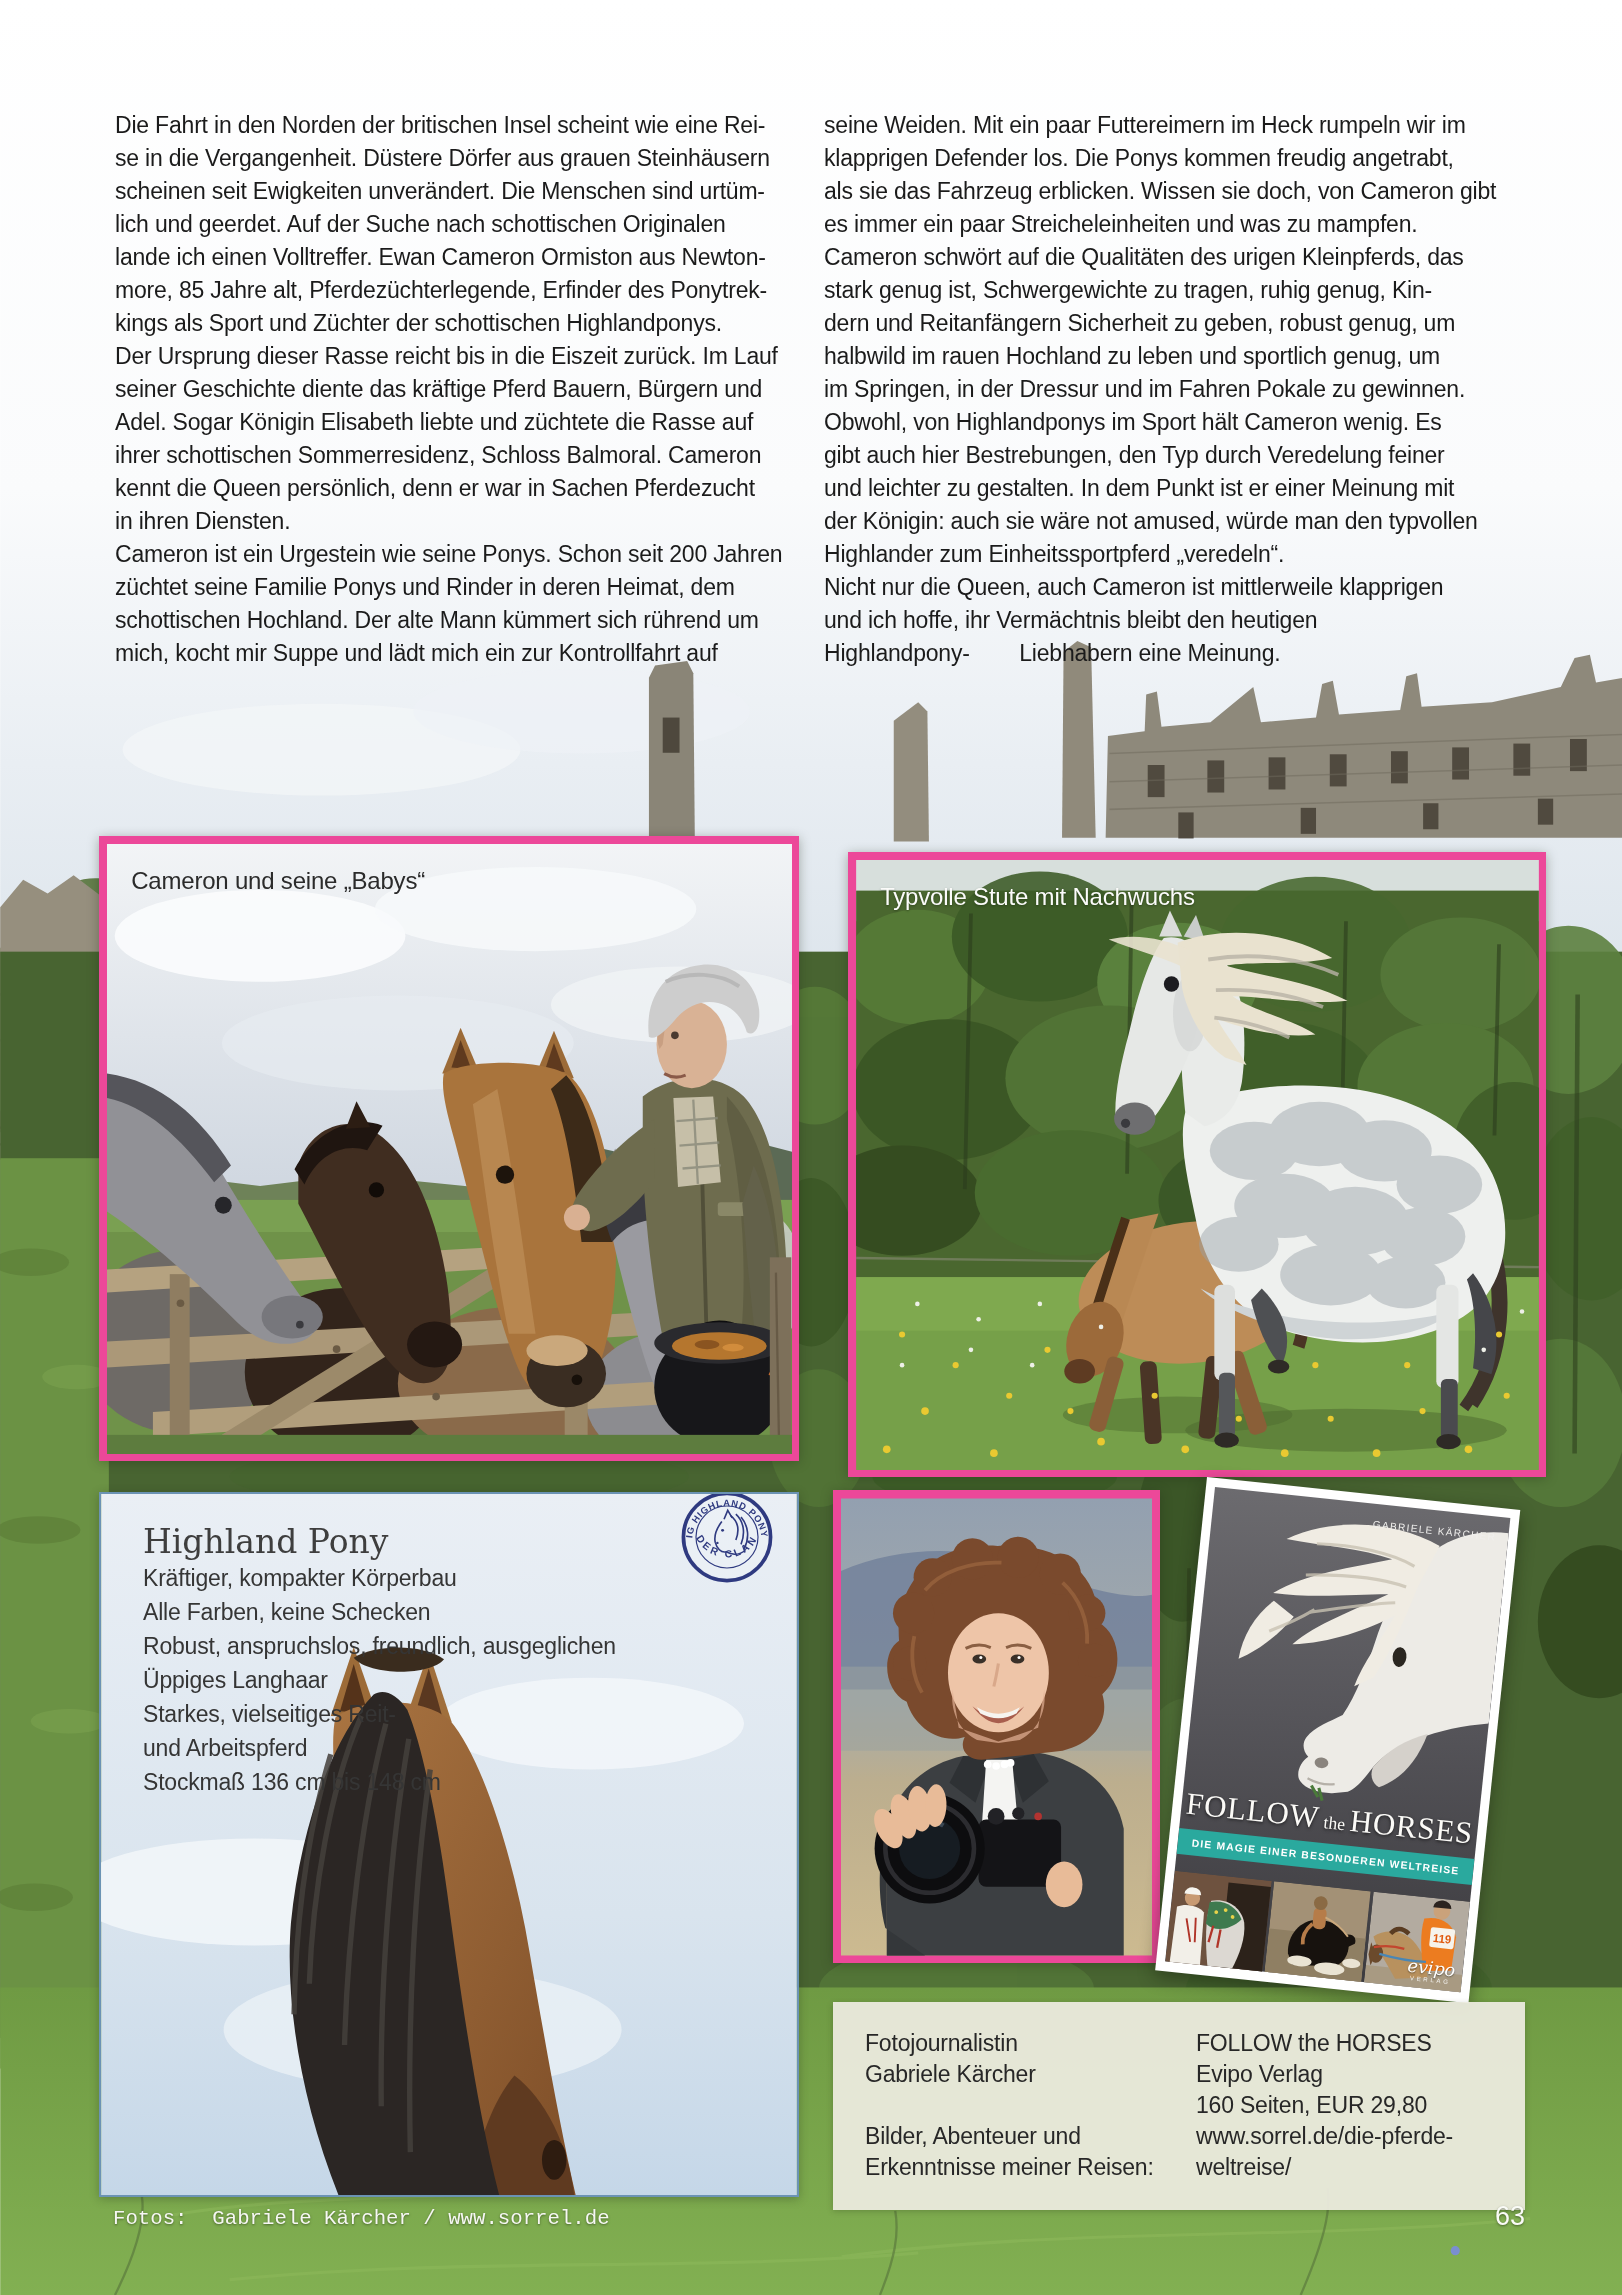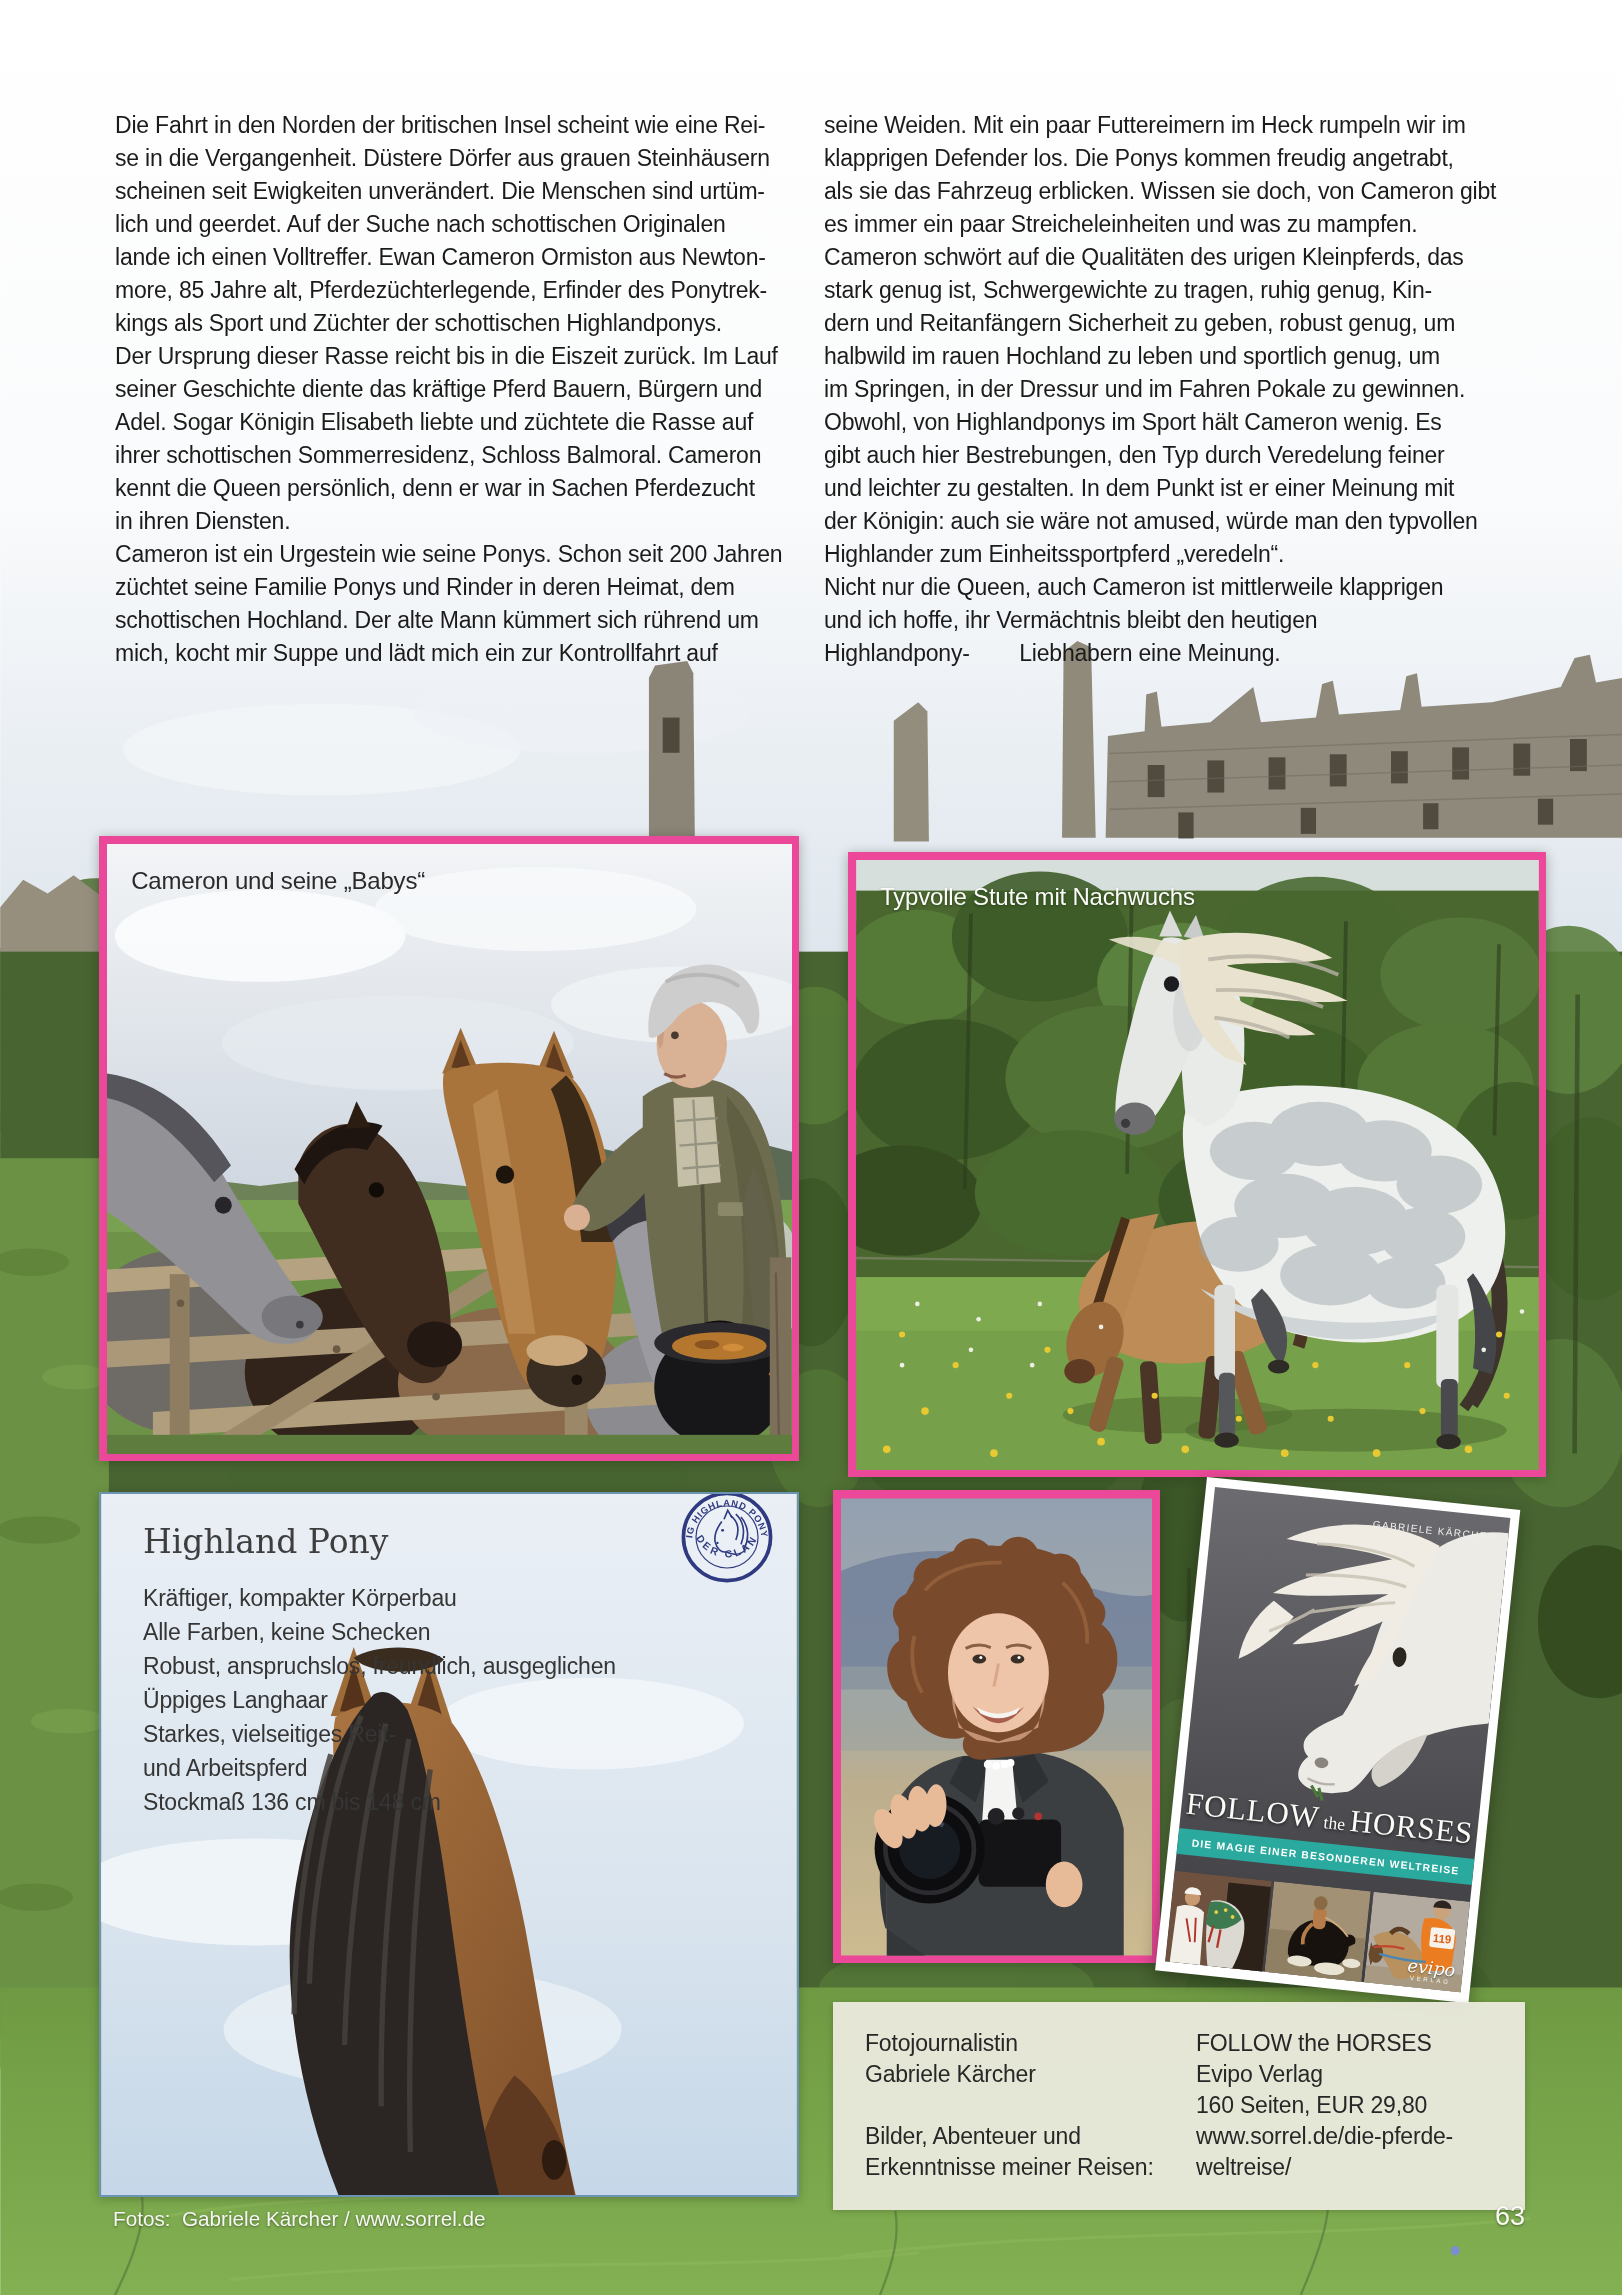--- a/index.html
+++ b/index.html
@@ -20,21 +20,21 @@
   .caption{position:absolute;top:23px;left:24.5px;font-size:24px;letter-spacing:-0.2px;z-index:5;white-space:pre;}
   .caption.dark{color:#2b2b2b;}
   .caption.light{color:#fbfbfa;text-shadow:0 0.8px 2.3px rgba(20,30,10,.45);}
 
   
   .infobox{position:absolute;left:99px;top:1492px;width:700px;height:705px;
            border:2.3px solid #6b93b4;box-sizing:border-box;overflow:hidden;
            box-shadow:0 2.3px 9.2px rgba(30,40,20,.3);}
   .ib-title{position:absolute;left:42px;top:27.5px;font-family:"DejaVu Serif",serif;
             font-size:33px;color:#3e3e3e;z-index:4;}
-  .ib-lines{position:absolute;left:42px;top:67px;z-index:4;color:#353535;margin-top:20px;}
+  .ib-lines{position:absolute;left:42px;top:67px;z-index:4;color:#353535;}
   .ib-lines .tline{font-size:23px;line-height:34px;letter-spacing:-0.2px;white-space:pre;}
   .badge{position:absolute;left:578px;top:-4.6px;width:96px;height:96px;z-index:6;}
 
   
   .book{position:absolute;left:1207px;top:1477px;width:315px;height:496px;background:#fff;
         padding:9.2px;box-sizing:border-box;transform:rotate(6deg);transform-origin:top left;
         box-shadow:0 6.1px 17px rgba(20,25,12,.45);}
   .cover{position:relative;width:297px;height:477px;background:linear-gradient(175deg,#6c6b6f 0%,#56555a 45%,#3b3a3e 100%);overflow:hidden;}
   .cv-author{position:absolute;top:15.3px;right:12.2px;font-size:10px;letter-spacing:1.4px;color:#f0efed;z-index:4;}
   .cv-title{position:absolute;top:300px;left:0;width:100%;text-align:center;z-index:4;
@@ -51,21 +51,21 @@
 
   
   .contact{position:absolute;left:833px;top:2002px;width:692px;height:208px;
            background:rgba(236,235,223,.94);box-shadow:0 1.5px 6.1px rgba(30,40,20,.25);}
   .contact .cbox-col{position:absolute;top:26px;color:#272727;}
   .contact .cbox-col .tline{font-size:23px;line-height:31px;letter-spacing:-0.2px;white-space:pre;}
   .cbox-left{left:32px;}
   .cbox-right{left:363px;}
 
   .credit{position:absolute;left:113px;top:2207px;color:#f6f7f3;font-size:20.7px;
-          text-shadow:0 0.8px 2.3px rgba(20,30,10,.5);white-space:pre;}
+          text-shadow:0 0.8px 2.3px rgba(20,30,10,.5);white-space:pre;font-family:Liberation Mono, monospace;}
   .pagenum{position:absolute;left:1483px;top:2201px;width:54px;text-align:center;color:#fafbf7;
            font-size:27px;text-shadow:0 0.8px 2.3px rgba(20,30,10,.5);}
 </style>
 </head>
 <body>
 
 <div class="page">
 
   <svg class="abs" style="left:0;top:0;" width="1623" height="2295" viewBox="0 0 2121 3000">
     <defs>

